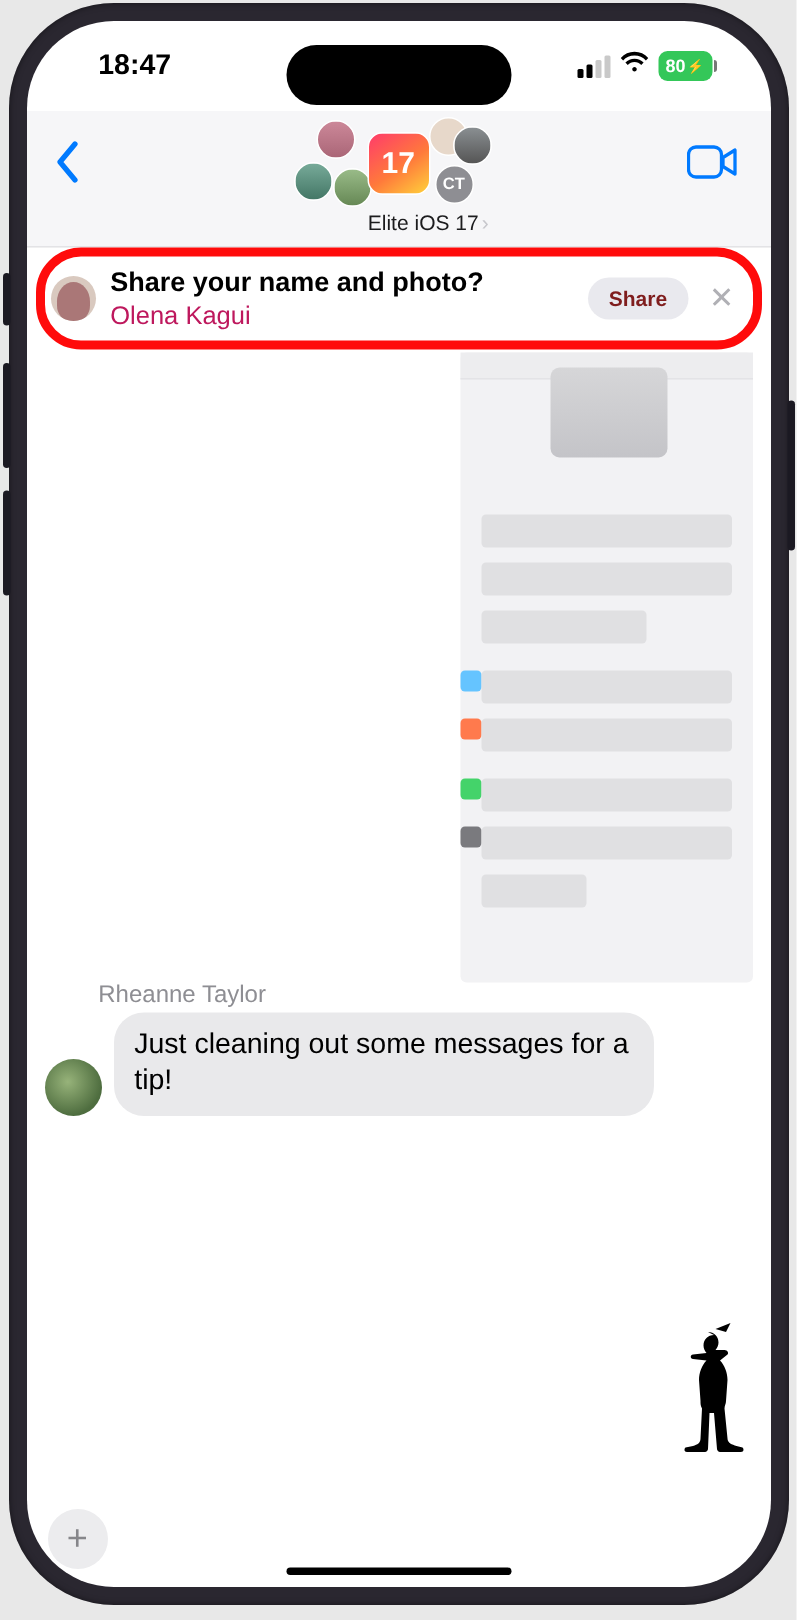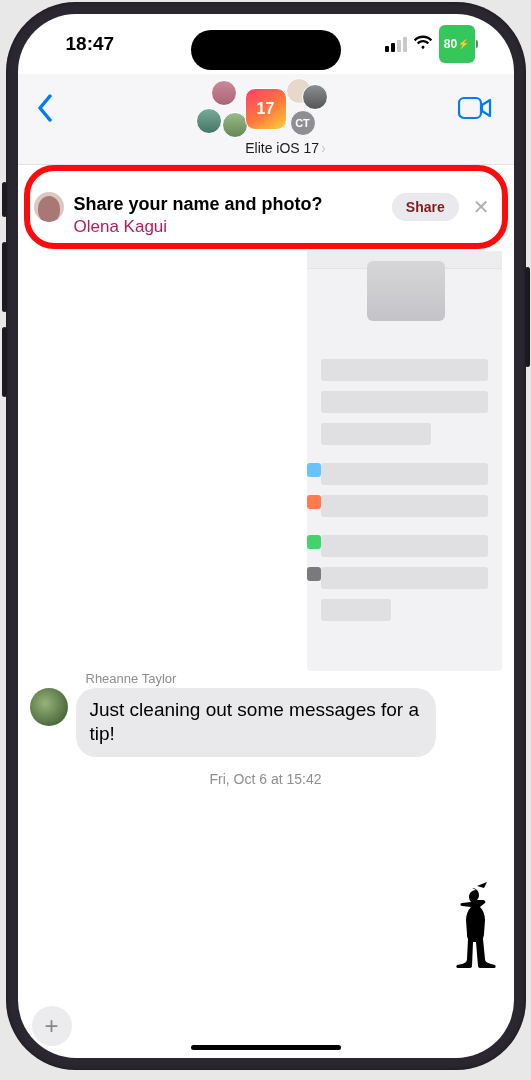--- a/index.html
+++ b/index.html
@@ -42,21 +42,21 @@
   .status-right { display:flex; align-items:center; gap:6px; }
   .signal { display:flex; align-items:flex-end; gap:2px; }
   .signal span { width:4px; background:#000; border-radius:1px; }
   .signal span:nth-child(1){height:6px;} .signal span:nth-child(2){height:9px;background:#000;}
   .signal span:nth-child(3){height:12px;background:#c9c9c9;} .signal span:nth-child(4){height:15px;background:#c9c9c9;}
   .wifi svg { width:20px; height:16px; }
   .battery {
     display:flex; align-items:center; gap:1px;
   }
   .battery-body{
-    width:36px; height:38px; border-radius:6px; background:#34c759;
+    width:36px; height:20px; border-radius:6px; background:#34c759;
     position:relative; display:flex; align-items:center; justify-content:center;
     color:#fff; font-size:12px; font-weight:700;
   }
   .battery-tip{ width:2px; height:8px; background:#777; border-radius:0 2px 2px 0; }
 
   .nav {
     background:#f6f6f8;
     border-bottom:1px solid #e3e3e6;
     position:relative; padding:4px 0 8px;
   }
@@ -67,21 +67,21 @@
   .group-avatars{
     display:flex; justify-content:center; align-items:center; flex-wrap:wrap;
     gap:0; position:relative; height:58px; margin-top:2px;
   }
   .gav { width:26px; height:26px; border-radius:50%; border:1.5px solid #fff; position:absolute; background:#bbb; }
   .gav.main{
     width:42px;height:42px;border-radius:10px;
     background:linear-gradient(145deg,#ff3b6b,#ff7a3b 55%,#ffd13b);
     left:50%; top:8px; transform:translateX(-50%);
     display:flex;align-items:center;justify-content:center;
-    color:#fff;font-weight:800;font-size:16px;
+    color:#fff;font-weight:800;font-size:20px;
   }
   .gav.a1{left:calc(50% - 55px); top:0px; background:linear-gradient(#c89,#a67);}
   .gav.a2{left:calc(50% - 70px); top:28px; background:linear-gradient(#7a9,#476);}
   .gav.a3{left:calc(50% - 44px); top:32px; background:linear-gradient(#9b8,#685);}
   .gav.a4{left:calc(50% + 20px); top:-2px; background:#e7d8ca;}
   .gav.a5{left:calc(50% + 36px); top:4px; background:linear-gradient(#8a8f92,#555);}
   .gav.ct{left:calc(50% + 24px); top:30px; background:#8e8e93; display:flex;align-items:center;justify-content:center;color:#fff;font-size:11px;font-weight:600;}
   .chat-title{
     text-align:center; font-size:14px; color:#1c1c1e; margin-top:2px;
     display:flex; align-items:center; justify-content:center; gap:2px;padding-left:40px;
@@ -93,21 +93,21 @@
   }
   .share-highlight{
     position:absolute; inset:-6px -4px -6px -4px;
     border:6px solid #ff0b0b; border-radius:30px; pointer-events:none;
   }
   .share-banner{
     display:flex; align-items:center; gap:10px; padding:6px 10px 6px 6px;
   }
   .sb-avatar{ width:30px; height:30px; border-radius:50%; background:#d9c9bf; flex:0 0 auto; position:relative; overflow:hidden;}
   .sb-avatar::after{content:"";position:absolute;inset:4px 4px 0 4px;border-radius:50% 50% 40% 40%;background:#a77;}
-  .sb-text{ flex:1; line-height:1.25;margin-top:16px; }
+  .sb-text{ flex:1; line-height:1.25; }
   .sb-title{ font-size:18px; font-weight:700; color:#000; }
   .sb-sub{ font-size:17px; color:#be185d; }
   .sb-share{
     background:#e9e9ee; color:#7f1d1d; font-weight:600; font-size:14px;
     border:none; padding:6px 14px; border-radius:16px;
   }
   .sb-close{ color:#b0b0b5; font-size:20px; padding:0 4px; background:none;border:none; }
 
   .chat-area{
     flex:1; overflow:hidden; padding:0 12px; position:relative;
@@ -123,22 +123,22 @@
   .pix.r.r1{top:108px;} .pix.r.r2{top:140px;} .pix.r.r3{top:172px; width:110px;}
   .pix.r.r4{top:212px;} .pix.r.r5{top:244px;}
   .pix.r.r6{top:284px;} .pix.r.r7{top:316px;} .pix.r.r8{top:348px; width:70px;}
   .pix.c{ width:14px; height:14px; border-radius:3px; }
   .pix.c.c1{top:212px; left:0; background:#65c4ff;}
   .pix.c.c2{top:244px; left:0; background:#ff7a4d;}
   .pix.c.c3{top:284px; left:0; background:#44d36a;}
   .pix.c.c4{top:316px; left:0; background:#7a7a7e;}
 
   .ts { text-align:center; color:#8e8e93; font-size:14px; margin:14px 0 6px; }
-  .sender{ color:#8e8e93; font-size:13px; margin-left:56px; margin-bottom:2px;}
-  .msg-row{ display:flex; align-items:flex-start; gap:8px; }
+  .sender{ color:#8e8e93; font-size:16px; margin-left:36px; margin-bottom:2px;}
+  .msg-row{ display:flex; align-items:flex-end; gap:8px; }
   .msg-avatar{ width:38px; height:38px; border-radius:50%; background:radial-gradient(circle at 40% 40%, #97b37a, #4e6d3f 70%); flex:0 0 auto;}
   .bubble{
     background:#e9e9eb; color:#000; font-size:19px; line-height:1.3;
     padding:10px 14px; border-radius:20px; max-width:360px;
   }
   .sys{ text-align:center; color:#8e8e93; font-size:14px; margin:14px 0;}
   .silhouette{
     position:absolute; right:14px; bottom:4px; width:62px; height:110px;
   }
   .silhouette svg{ width:100%; height:100%; }
@@ -263,21 +263,20 @@
         <div class="pix c c4"></div>
           <div class="pix r r7"></div>
         <div class="pix r r8"></div>
       </div>
 
       <div class="sender">Rheanne Taylor</div>
       <div class="msg-row">
         <div class="msg-avatar"></div>
         <div class="bubble">Just cleaning out some messages for a tip!</div>
       </div>
-      <div class="ts">Fri, Oct 6 at 15:42</div>
 
       <div class="silhouette">
         <svg viewBox="0 0 60 110">
             <path fill="#000" d="M33 6c4 0 7 3 7 7 0 2-1 4-2 5l6 0c2 0 3 2 2 3l-5 4c3 3 5 8 5 13l-1 14c0 2-1 3-1 5l2 20c0 3 3 4 6 5l4 1c1 1 1 3-1 3h-14c-1 0-2-1-2-2l-2-24-3 0-1 24c0 1-1 2-2 2h-12c-2 0-2-2-1-3l5-1c3-1 5-2 5-5l1-20c-1-2-1-3-1-5l-1-14c0-5 2-10 5-13l-9-1c-2 0-2-3 0-3l9-1c-1-1-2-3-2-5 0-4 3-7 7-7z"></path>
             <path fill="#000" d="M38 4l10-4-3 6z"></path>
           </svg>
       </div>
     </div>
 
     <div class="input-bar">

